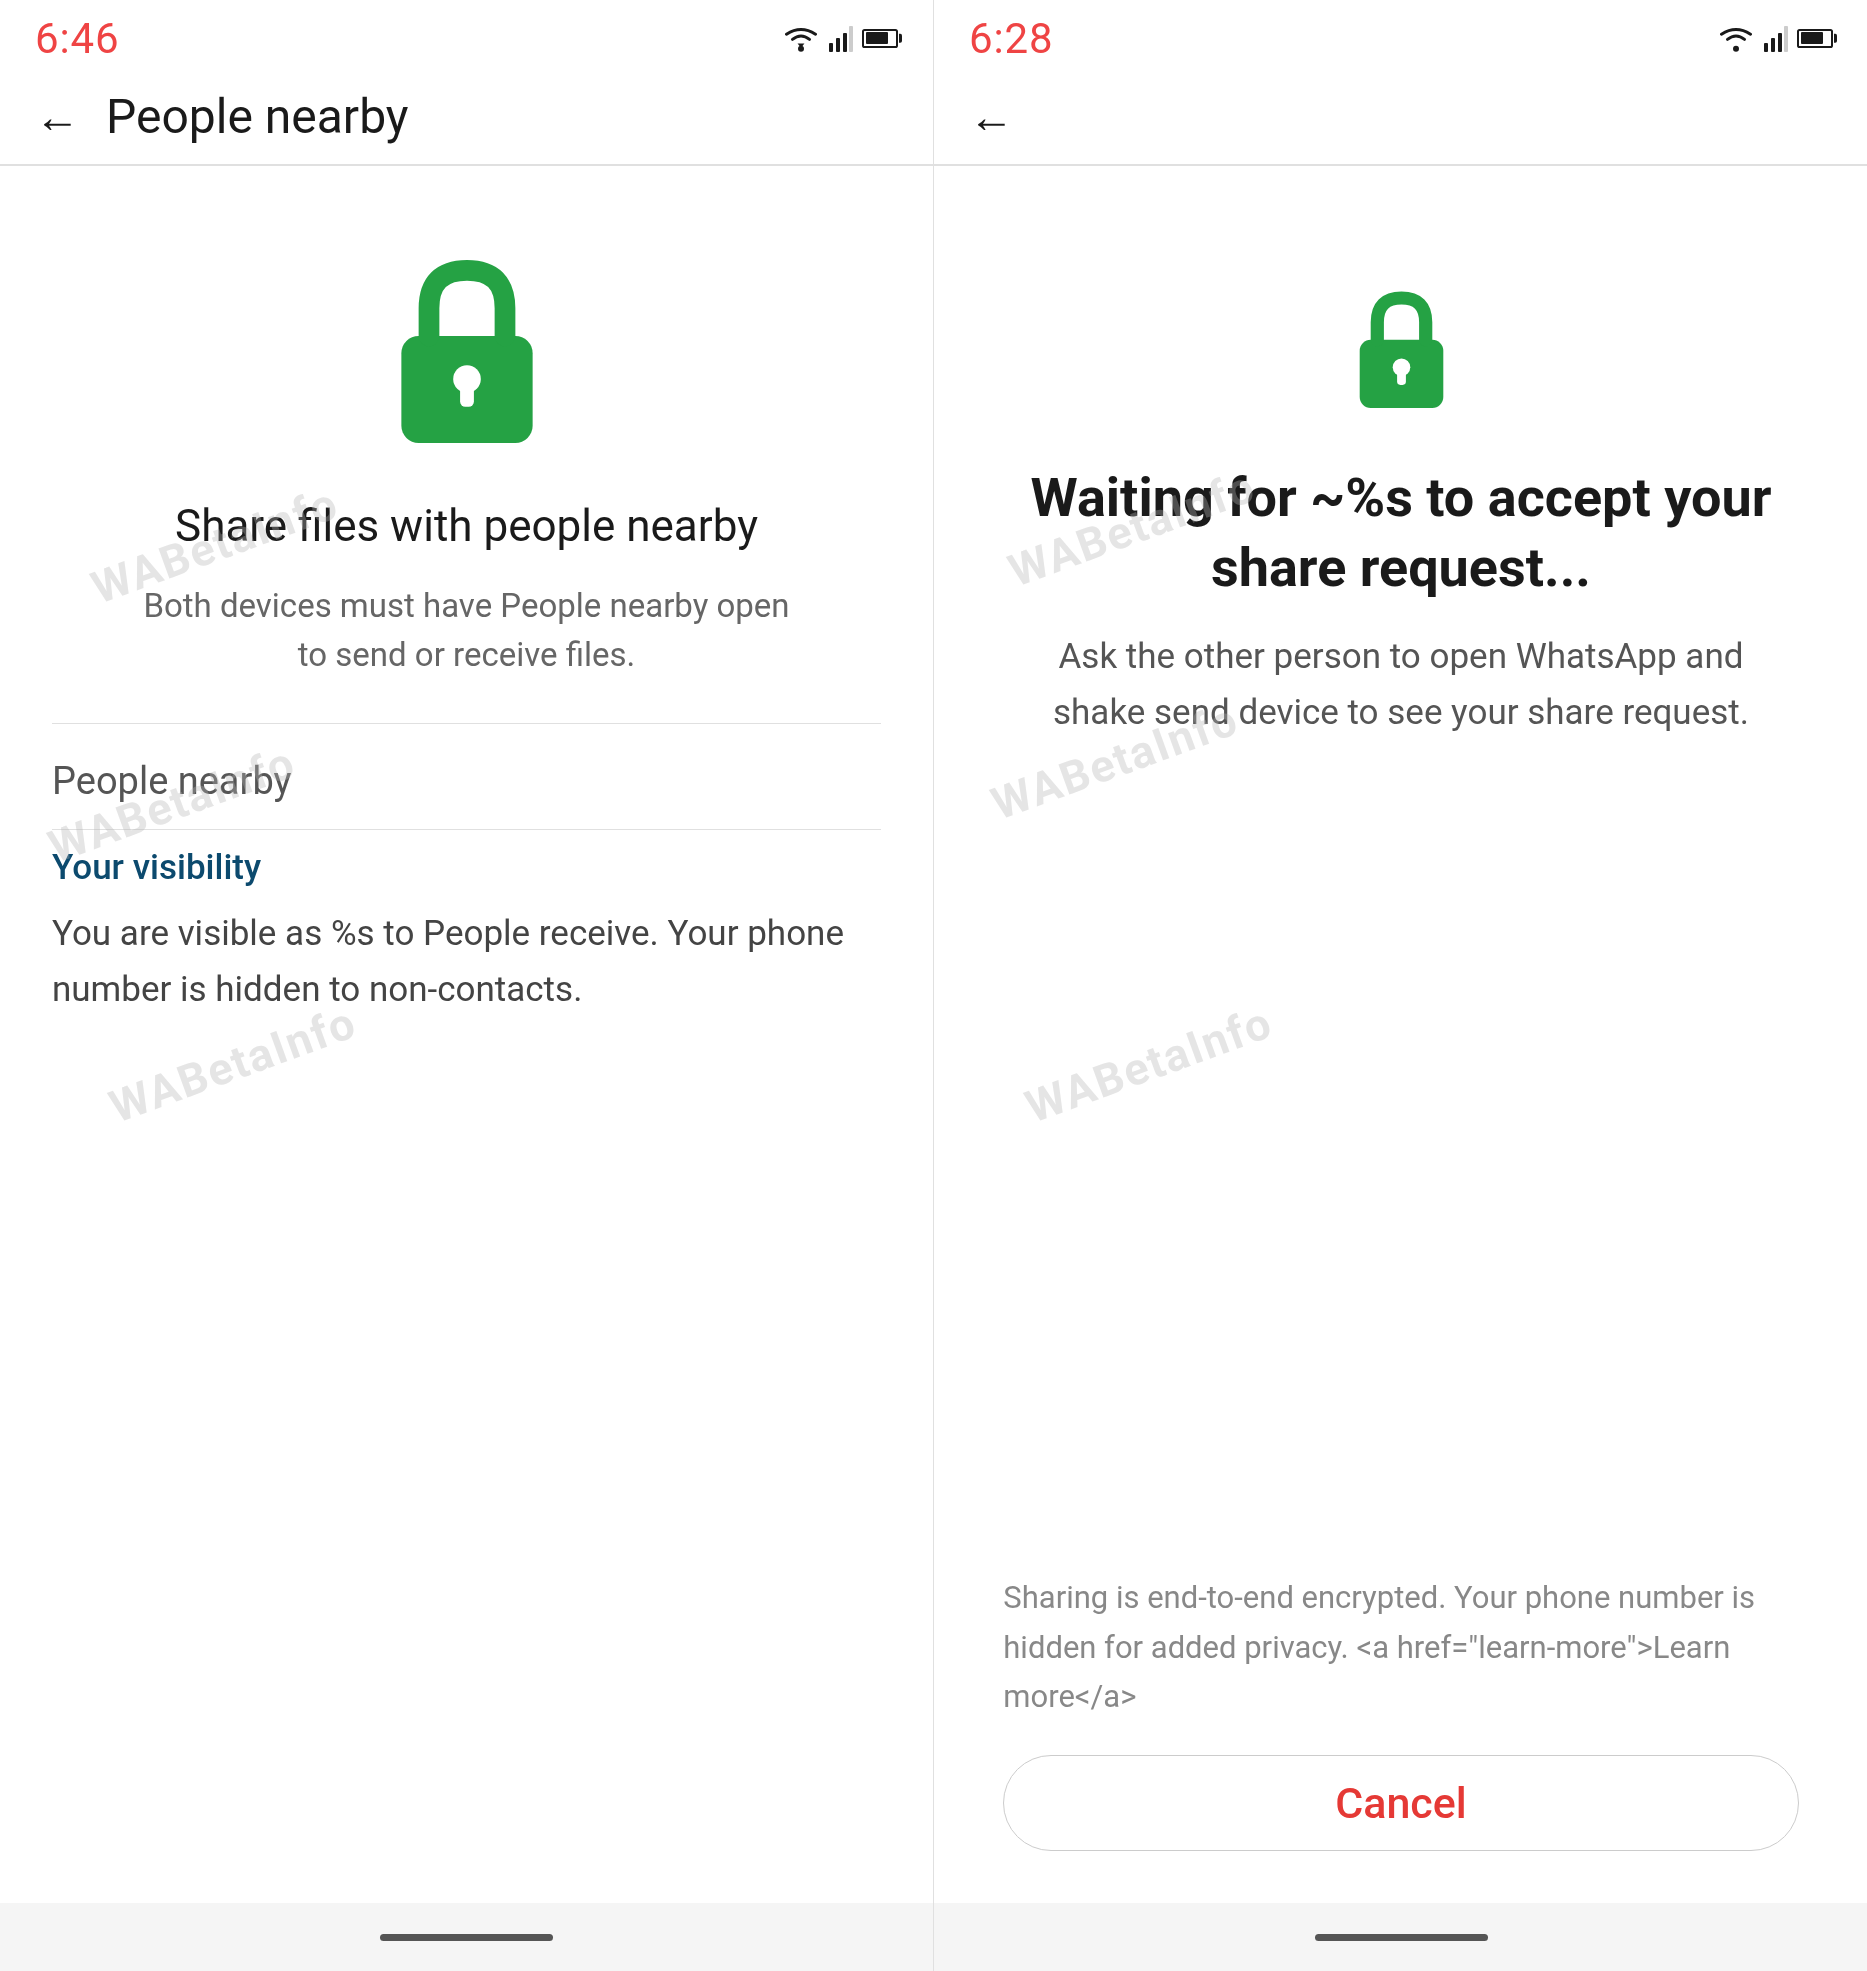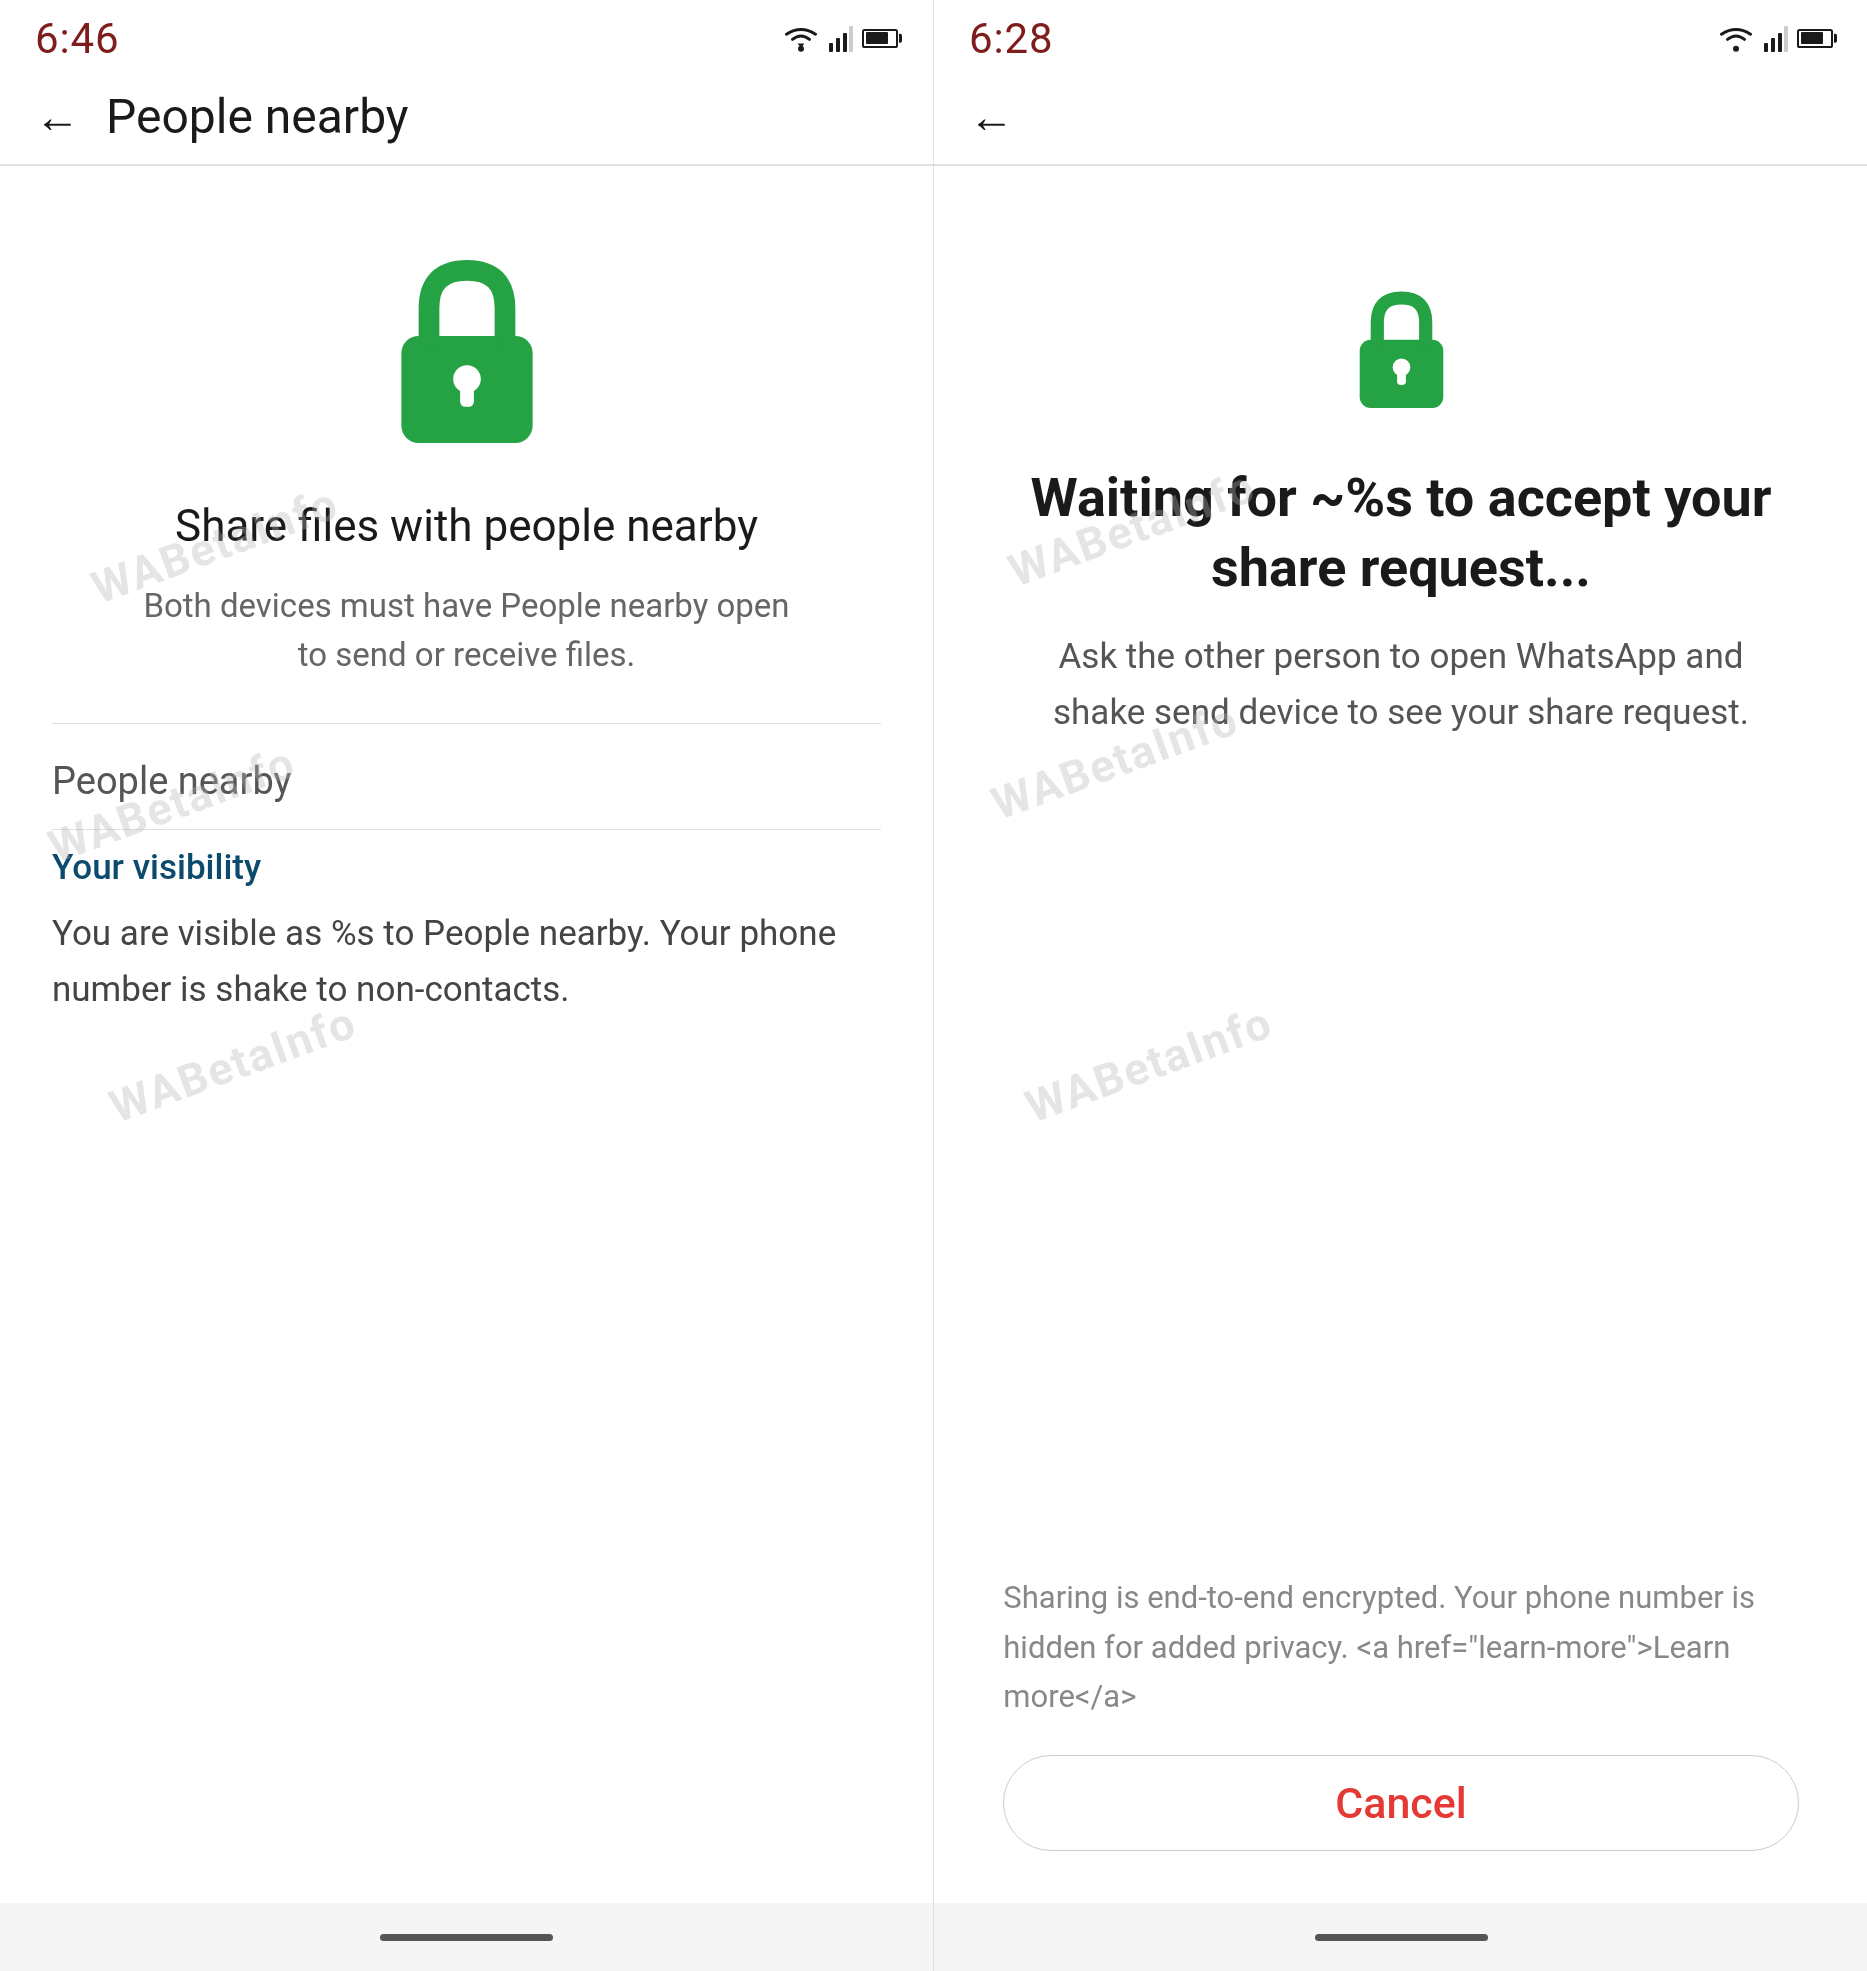--- a/index.html
+++ b/index.html
@@ -30,21 +30,21 @@
     .status-bar {
       display: flex;
       align-items: center;
       justify-content: space-between;
       padding: 15.6px 35px 8.6px 35px;
       height: 69px;
     }
     .status-time {
       font-size: 42px;
       font-weight: 400;
-      color: #7f1d1d;
+      color: #ef4444;
       letter-spacing: 0.9px;
     }
     .status-icons {
       display: flex;
       align-items: center;
       gap: 8.6px;
     }
     .signal-icon {
       width: 24px;
       height: 28px;
@@ -325,21 +325,21 @@
       <div class="main-subtitle">Both devices must have People nearby open to send or receive files.</div>
 
       <div class="section-divider"></div>
 
       <div class="section-item" style="width:100%;">
         <span class="section-item-label">People nearby</span>
       </div>
 
       <div class="section-group" style="width:100%;">
         <div class="section-group-title">Your visibility</div>
-        <div class="section-group-text">You are visible as %s to People nearby. Your phone number is shake to non-contacts.</div>
+        <div class="section-group-text">You are visible as %s to People receive. Your phone number is hidden to non-contacts.</div>
       </div>
     </div>
   </div>
 
   <div class="home-indicator-bar">
     <div class="home-indicator"></div>
   </div>
 
   <div class="watermark" style="top: 519px; left: 86px; font-size:45px;">WABetaInfo</div>
   <div class="watermark" style="top: 778px; left: 43px; font-size:45px;">WABetaInfo</div>

